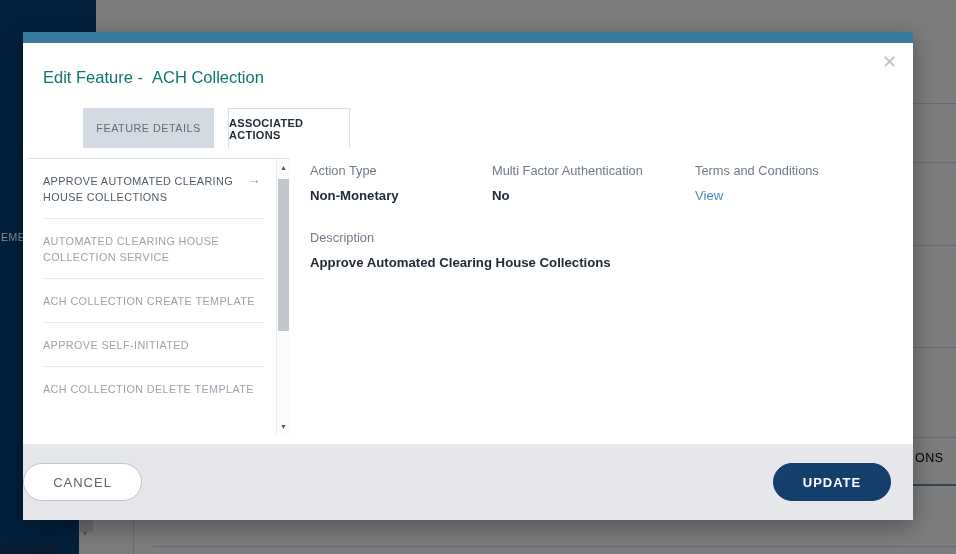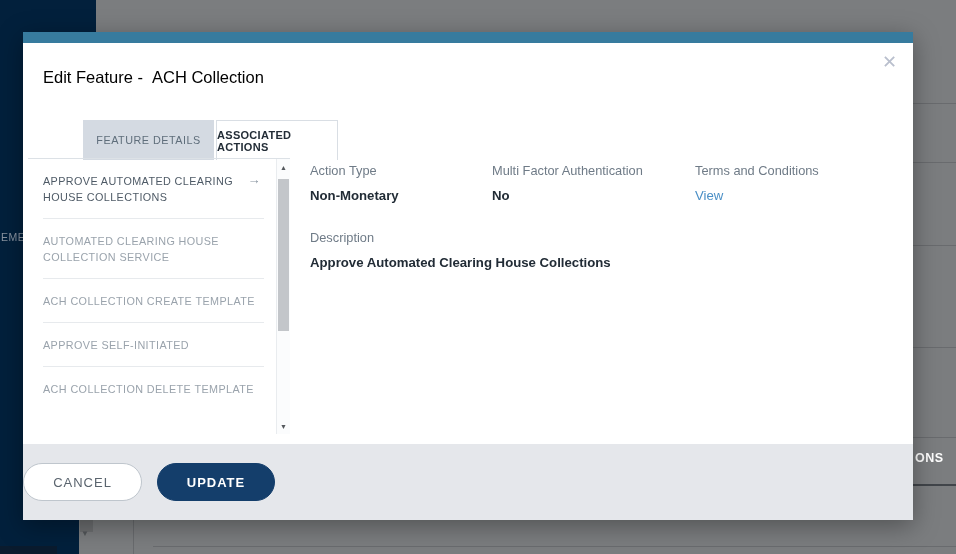--- a/index.html
+++ b/index.html
@@ -7,33 +7,33 @@
   body { font-family:"Liberation Sans", sans-serif; }
   #stage { position:relative; width:956px; height:554px; overflow:hidden; background:#7b7d7f; }
 
   
   .bg-sidebar { position:absolute; left:0; top:0; width:79px; height:554px; background:#02203c; }
   .bg-sidebar-top { position:absolute; left:0; top:0; width:96px; height:32px; background:#02203c; }
   .bg-sidebar-text { position:absolute; left:1px; top:231px; font-size:10.5px; letter-spacing:.5px; color:#8a94a1; white-space:nowrap; }
   .bg-sidebar-strip { position:absolute; left:0; top:546px; width:57px; height:8px; background:#0a1b2e; }
   .bg-line { position:absolute; background:#696b6e; }
   .bg-line-dark { position:absolute; background:#41454a; }
-  .bg-ons { position:absolute; left:915px; top:451px; font-size:12.5px; font-weight:bold; letter-spacing:.5px; color:#ffffff; }
+  .bg-ons { position:absolute; left:915px; top:451px; font-size:12.5px; font-weight:normal; letter-spacing:.5px; color:#000000; }
   .bg-template { position:absolute; left:205px; top:504px; font-size:12.5px; color:#3f4449; }
   .bg-scroll-thumb { position:absolute; left:80px; top:517px; width:13px; height:15px; background:#6d6f71; }
   .bg-scroll-arrow { position:absolute; left:81px; top:529px; font-size:8px; color:#53575a; }
 
   
   .modal { position:absolute; left:23px; top:32px; width:890px; height:488px; background:#ffffff; box-shadow:0 6px 24px rgba(0,0,0,.35); }
   .modal-topbar { position:absolute; left:0; top:0; width:100%; height:11px; background:#377b9e; }
   .modal-close { position:absolute; right:16px; top:21px; font-size:18px; color:#b9bfcd; line-height:18px; cursor:pointer; background:none; border:none; font-family:inherit; }
-  .modal-title { position:absolute; left:20px; top:36px; font-size:16.5px; color:#000000; white-space:nowrap; }
+  .modal-title { position:absolute; left:20px; top:36px; font-size:16.5px; color:#0f766e; white-space:nowrap; }
   .modal-title .feature-name { margin-left:9px; }
 
-  .tabs { position:absolute; left:20px; top:88px; display:flex; gap:2px;padding-left:40px; }
+  .tabs { position:absolute; left:20px; top:76px; display:flex; gap:14px;padding-left:40px; }
   .tab { display:flex; align-items:center; justify-content:center; height:40px; cursor:pointer; }
   .tab-inactive { width:131px; background:#d4dae2; color:#5f6e7b; font-size:10.8px; letter-spacing:.5px; }
   .tab-active { width:122px; background:#ffffff; border:1px solid #d9dee4; border-bottom:none; color:#232d37; font-size:11px; font-weight:bold; letter-spacing:.3px; }
 
   .list-wrap { position:absolute; left:5px; top:126px; width:262px; height:276px; border-top:1px solid #dce1e6; display:flex; overflow:hidden; }
   .list-items { flex:1; }
   .list-item { position:relative; padding:14px 15px; font-size:10.8px; letter-spacing:.4px; line-height:16px; color:#9aa3ac; cursor:pointer; display:flex; align-items:flex-start; }
   .list-item .li-label { flex:1; }
   .list-item:not(:last-child)::after { content:""; position:absolute; left:15px; right:12px; bottom:0; height:1px; background:#e7eaed; }
   .list-item.selected { color:#4e5a66; }
@@ -42,21 +42,21 @@
   .list-scrollbar { width:14px; background:#fbfcfd; border-left:1px solid #e9ecef; position:relative; }
   .scroll-arrow { position:absolute; left:0; width:13px; text-align:center; font-size:7px; color:#54585d; cursor:pointer; }
   .scroll-arrow.up { top:5px; }
   .scroll-arrow.down { bottom:4px; }
   .scroll-thumb { position:absolute; left:1px; top:20px; width:11px; height:152px; background:#c3c6ca; cursor:pointer; }
 
   .detail-label { position:absolute; font-size:12.8px; color:#6f7b87; white-space:nowrap; }
   .detail-value { position:absolute; font-size:13.2px; font-weight:bold; color:#222c36; white-space:nowrap; }
   .detail-link { position:absolute; font-size:13.2px; color:#4a8fc6; cursor:pointer; white-space:nowrap; }
 
-  .modal-footer { position:absolute; left:0; top:412px; width:890px; height:76px; background:#e5e7eb; display:flex; align-items:center; justify-content:flex-start; gap:15px; padding-right:22px; }
+  .modal-footer { position:absolute; left:0; top:412px; width:890px; height:76px; background:#e5e7eb; display:flex; align-items:center; justify-content:space-between; gap:15px; padding-right:22px; }
   .btn { height:38px; border-radius:19px; font-family:inherit; font-size:13px; letter-spacing:1px; cursor:pointer; }
   .btn-cancel { width:119px; background:#ffffff; border:1px solid #bfc6cd; color:#5a646e; }
   .btn-update { width:118px; background:#143e6b; border:1px solid #143e6b; color:#ffffff; font-weight:bold; }
 </style>
 </head>
 <body>
 
 <div id="stage">
 
   <div class="bg-sidebar"></div>

